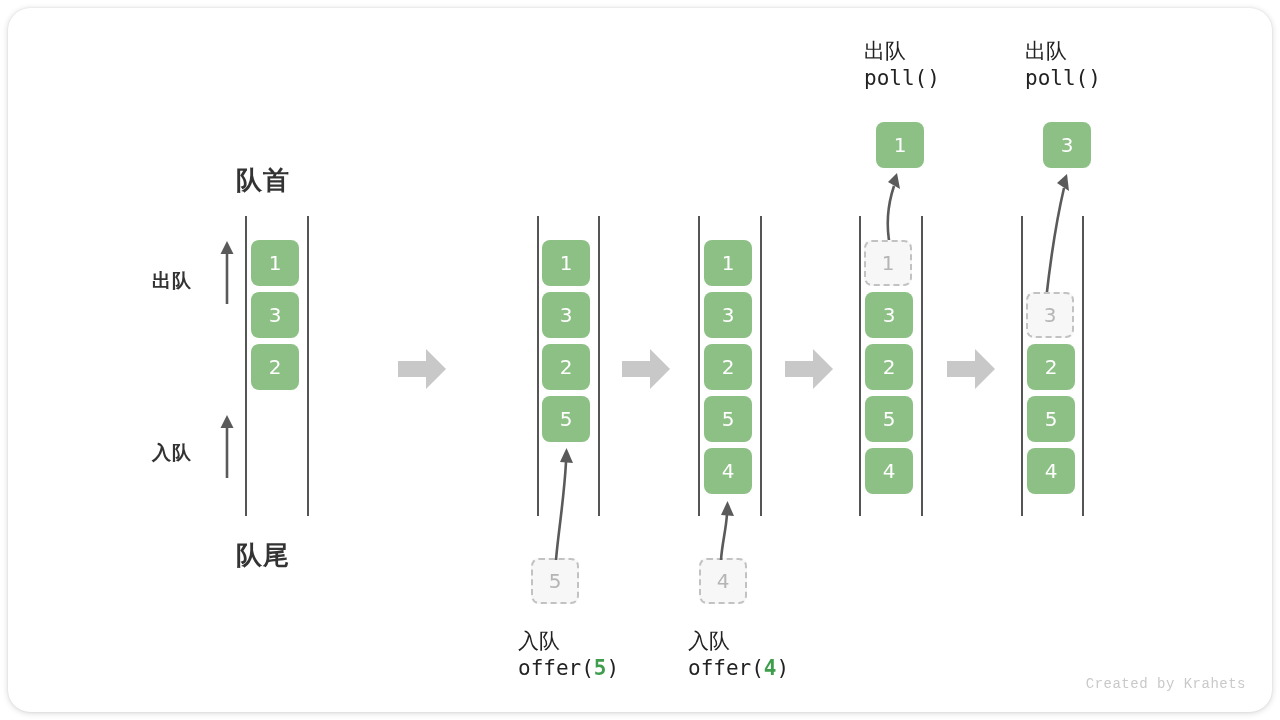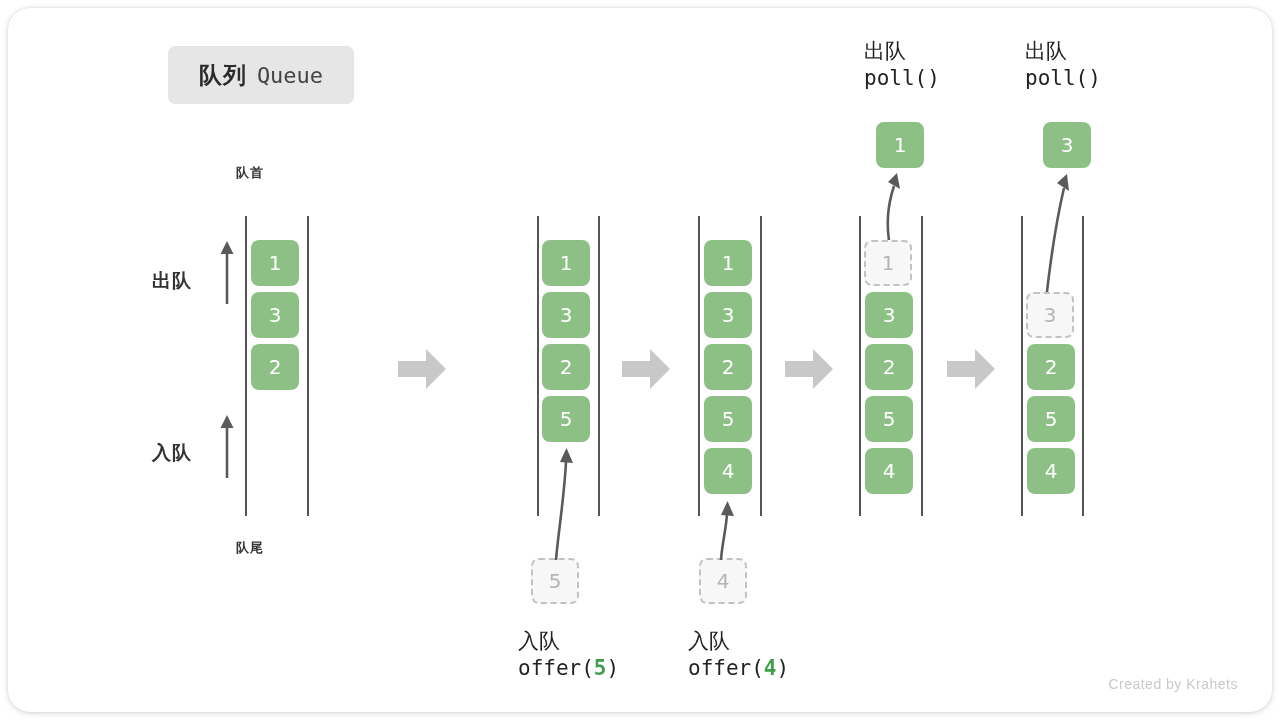--- a/index.html
+++ b/index.html
@@ -36,21 +36,21 @@
     font-size: 23px; font-weight: bold; color: #2b2b2b;
     letter-spacing: 1px;
   }
   #title-chip .en {
     font-size: 22px; color: #444; margin-left: 10px;
     font-family: "DejaVu Sans Mono", "Liberation Mono", monospace;
   }
 
   
   .head-label {
-    font-size: 13px; font-weight: bold; color: #333;
+    font-size: 26px; font-weight: bold; color: #333;
     letter-spacing: 1px; white-space: nowrap;
   }
   .side-label {
     font-size: 19px; font-weight: bold; color: #333;
     letter-spacing: 1px; white-space: nowrap;
   }
 
   
   .rail {
     width: 1.6px;
@@ -86,37 +86,33 @@
     font-family: "Liberation Sans", "DejaVu Sans", sans-serif;
   }
   .op-caption .code {
     font-size: 21px; color: #222;
     font-family: "DejaVu Sans Mono", "Liberation Mono", monospace;
   }
   .op-caption .code b { color: #3f9e4d; font-weight: bold; }
 
   
   #credit {
-    right: 34px; bottom: 20px;
+    right: 26px; bottom: 20px;
     font-size: 14px; color: #c9c9c9;
-    font-family: Liberation Sans, sans-serif;
+    font-family: Liberation Mono, monospace;
     letter-spacing: 0.5px;
     margin-top: 28px;
   }
   svg { display: block; overflow: visible; }
 </style>
 </head>
 <body>
 
 <div id="card">
 
-  <div class="abs" id="title-chip">
-    <span class="cn">队列</span>
-    <span class="en">Queue</span>
-  </div>
 
   <div class="abs" style="left:228px; top:155px;">
     <span class="head-label">队首</span>
   </div>
   <div class="abs" style="left:228px; top:530px;">
     <span class="head-label">队尾</span>
   </div>
 
   <div class="abs" style="left:144px; top:260px;">
     <span class="side-label">出队</span>

